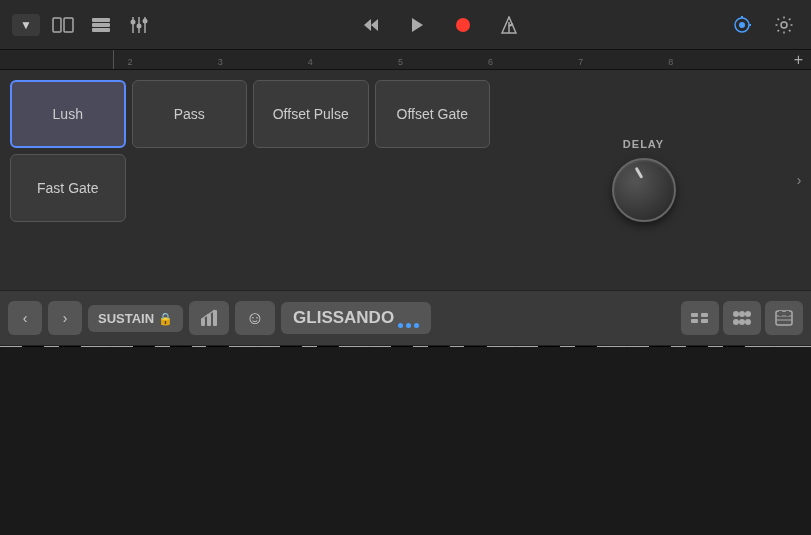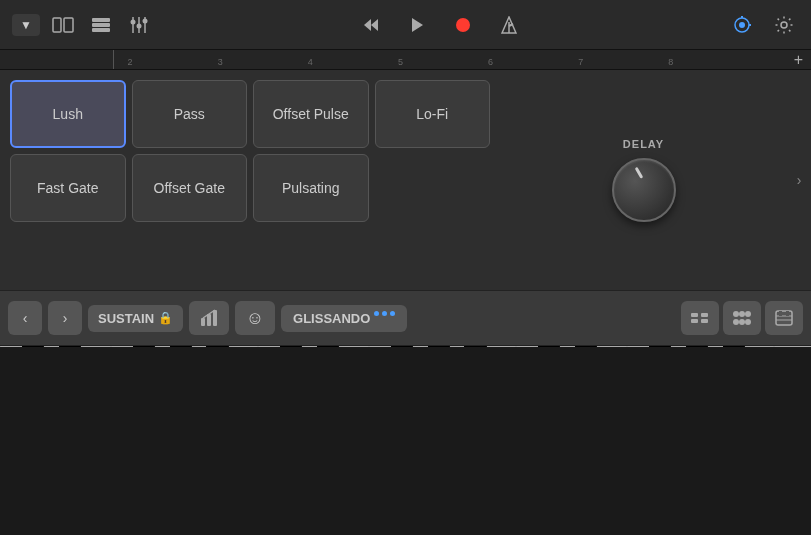--- a/index.html
+++ b/index.html
@@ -220,21 +220,21 @@
       justify-content: center;
       color: #ccc;
       font-size: 14px;
       cursor: pointer;
     }
     .sustain-btn {
       background: #555;
       border-radius: 6px;
       padding: 6px 10px;
       display: flex;
-      align-items: flex-start;
+      align-items: flex-end;
       gap: 4px;
       color: #ccc;
       font-size: 13px;
       font-weight: 600;
       cursor: pointer;
     }
     .lock-icon { font-size: 12px; color: #888; }
     .icon-btn {
       width: 40px;
       height: 34px;
@@ -245,24 +245,24 @@
       justify-content: center;
       color: #ccc;
       font-size: 16px;
       cursor: pointer;
     }
     .glissando-btn {
       background: #555;
       border-radius: 6px;
       padding: 6px 12px;
       display: flex;
-      align-items: flex-start;
+      align-items: flex-end;
       gap: 4px;
       color: #ccc;
-      font-size: 13px;
+      font-size: 17px;
       font-weight: 600;
       cursor: pointer;
     }
     .glissando-dots {
       display: flex;
       gap: 3px;
     }
     .dot {
       width: 5px;
       height: 5px;
@@ -428,30 +428,24 @@
       <div class="preset-btn selected">
         <span>Lush</span>
       </div>
       <div class="preset-btn">
         <span>Pass</span>
       </div>
       <div class="preset-btn">
         <span>Offset Pulse</span>
       </div>
       <div class="preset-btn">
-        <span>Lo-Fi</span>
+        <span>Offset Gate</span>
       </div>
       <div class="preset-btn">
         <span>Fast Gate</span>
-      </div>
-      <div class="preset-btn">
-        <span>Offset Gate</span>
-      </div>
-      <div class="preset-btn">
-        <span>Pulsating</span>
       </div>
     </div>
   </div>
 
   <div class="knobs-panel">
     <div class="knob-group">
       <div class="knob-label">DELAY</div>
       <div class="knob knob-delay"></div>
     </div>
   </div>

